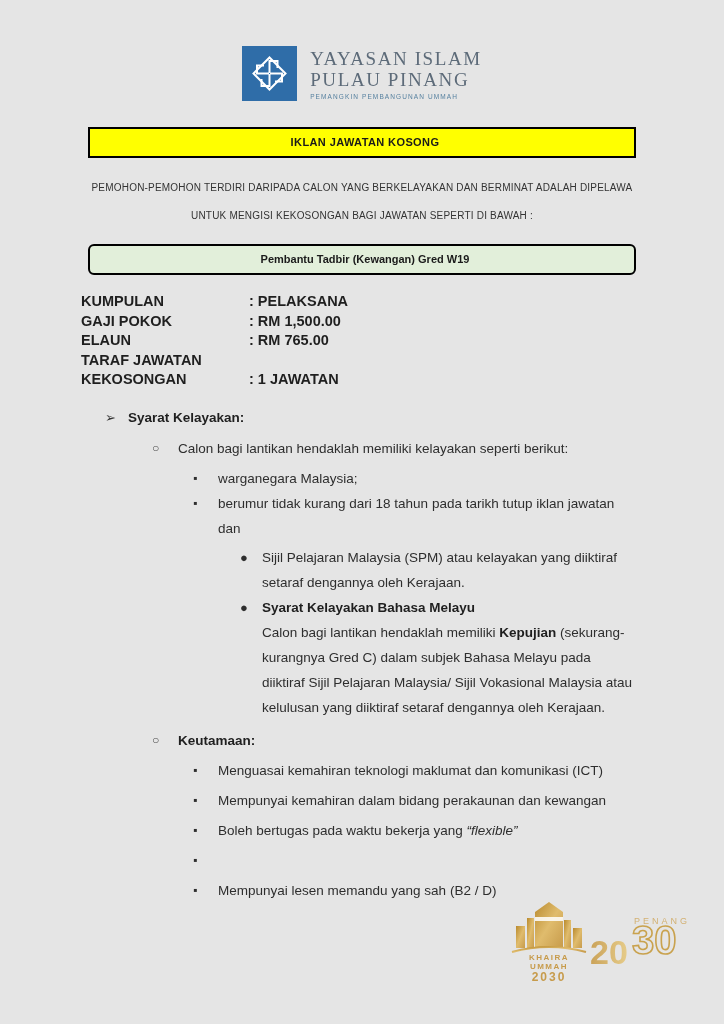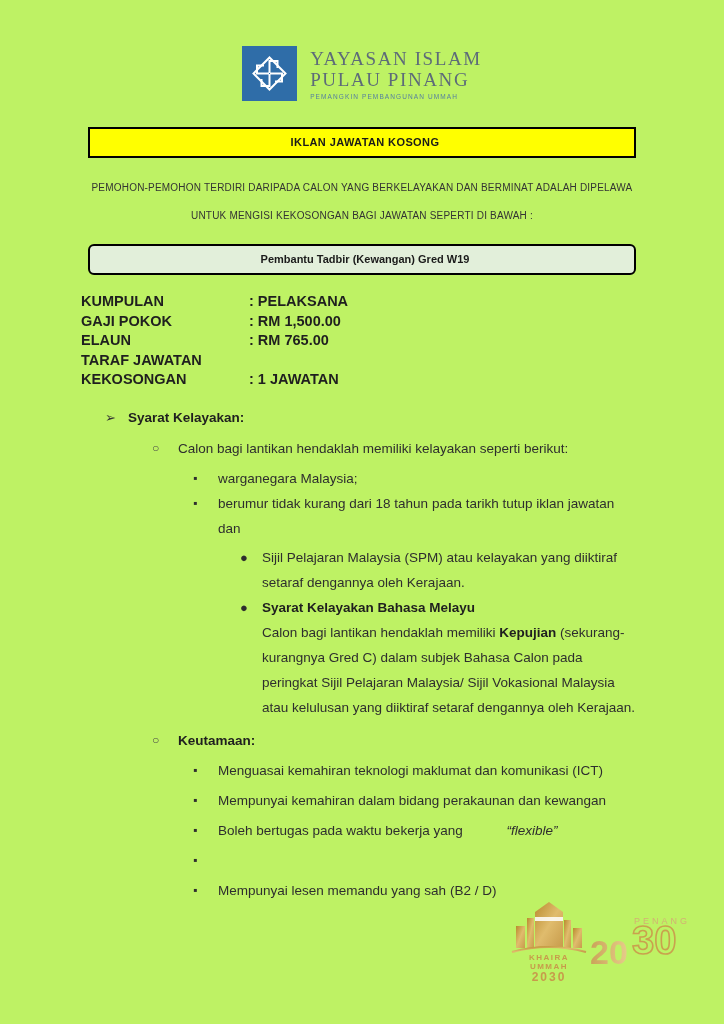--- a/index.html
+++ b/index.html
@@ -1,19 +1,19 @@
 <!DOCTYPE html>
 <html><head>
 <meta charset="utf-8">
 <style>
   html,body{margin:0;padding:0;background:#ffffff;}
   .page{
     position:relative;
     width:724px;height:1024px;
-    background:#bef264;
+    background:#e5e5e5;
     font-family:"Liberation Sans","DejaVu Sans",sans-serif;
     color:#2e2e2e;
     overflow:hidden;
   }
   
   .letterhead{
     padding-top:46px;
     display:flex;justify-content:center;align-items:center;gap:13px;
   }
   .brand-text{display:flex;flex-direction:column;}
@@ -53,21 +53,21 @@
   .li .m{flex:none;}
   .lvl1{padding-left:105px;margin-bottom:6px;}
   .lvl1 .m{width:23px;font-size:13px;color:#333;}
   .lvl2{padding-left:152px;margin-bottom:5px;}
   .lvl2 .m{width:26px;font-size:12px;color:#4a4a4a;}
   .lvl3{padding-left:193px;}
   .lvl3 .m{width:25px;font-size:12px;}
   .lvl4{padding-left:240px;}
   .lvl4 .m{width:22px;font-size:13px;}
   .bold{font-weight:bold;color:#1f1f1f;}
-  .ital{font-style:italic;margin-left:40px;}
+  .ital{font-style:italic;}
   .gap-top{margin-top:4px;}
   .keut{margin-bottom:5px;}
   
   .footer-logos{
     position:absolute;right:26px;bottom:42px;
     display:flex;align-items:flex-end;
   }
 </style>
 </head>
 <body>
@@ -144,21 +144,21 @@
 
     <div class="li lvl4 gap-top">
       <span class="m">●</span>
       <div>Sijil Pelajaran Malaysia (SPM) atau kelayakan yang diiktiraf setaraf dengannya oleh Kerajaan.</div>
     </div>
 
     <div class="li lvl4">
       <span class="m">●</span>
       <div>
         <div class="bold">Syarat Kelayakan Bahasa Melayu</div>
-        <div><span>Calon bagi lantikan hendaklah memiliki </span><span class="bold">Kepujian</span><span> (sekurang-kurangnya Gred C) dalam subjek Bahasa Calon pada peringkat Sijil Pelajaran Malaysia/ Sijil Vokasional Malaysia atau kelulusan yang diiktiraf setaraf dengannya oleh Kerajaan.</span></div>
+        <div><span>Calon bagi lantikan hendaklah memiliki </span><span class="bold">Kepujian</span><span> (sekurang-kurangnya Gred C) dalam subjek Bahasa Melayu pada diiktiraf Sijil Pelajaran Malaysia/ Sijil Vokasional Malaysia atau kelulusan yang diiktiraf setaraf dengannya oleh Kerajaan.</span></div>
       </div>
     </div>
 
     <div class="li lvl2 gap-top" style="margin-top:8px;">
       <span class="m">○</span>
       <div class="bold">Keutamaan:</div>
     </div>
 
     <div class="li lvl3 keut">
       <span class="m">▪</span>

